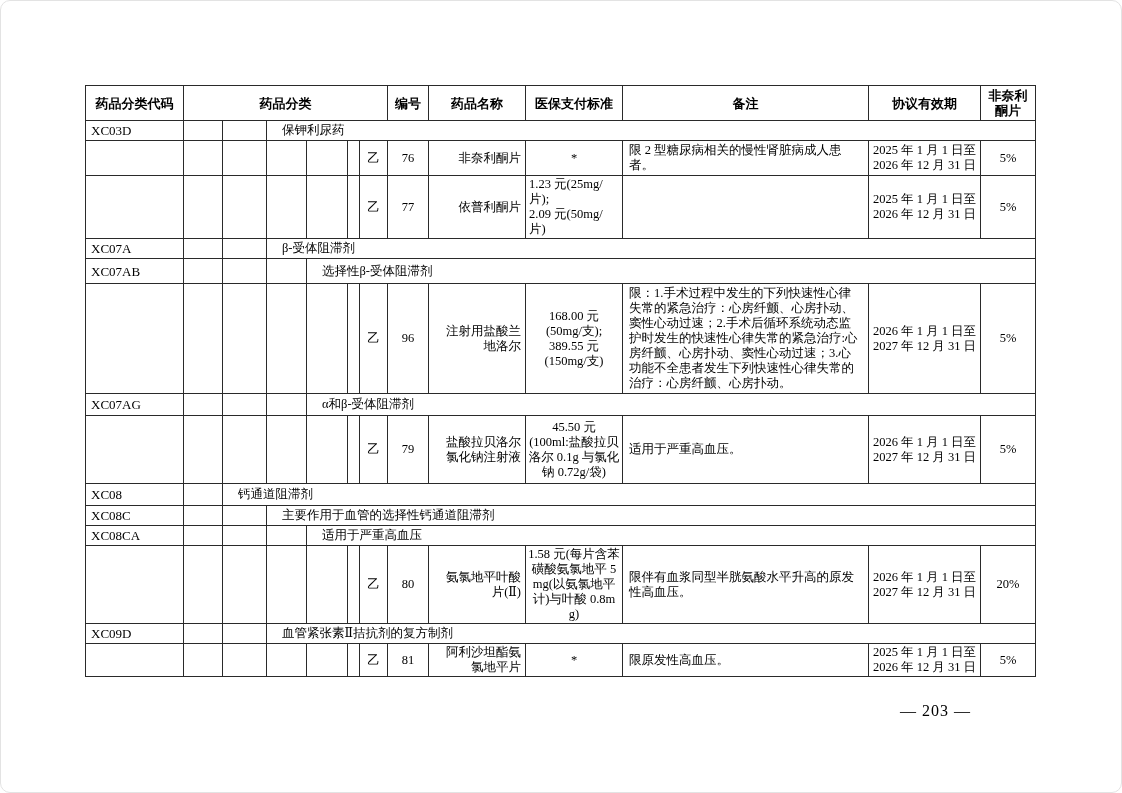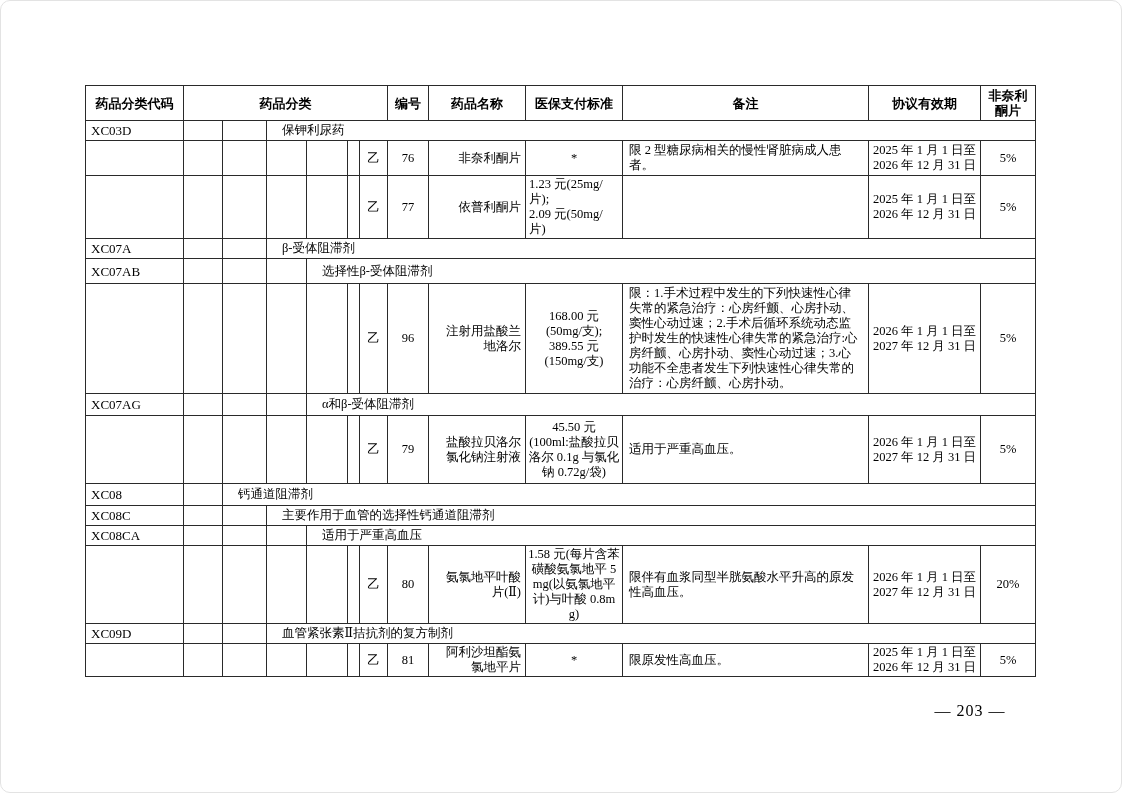--- a/index.html
+++ b/index.html
@@ -25,21 +25,21 @@
   td.center{text-align:center;}
   td.name{text-align:right;padding-left:6px;}
   td.pay{text-align:center;white-space:pre-line;padding:1px 2px;}
   td.pay-left{text-align:left;white-space:pre-line;padding:1px 3px;margin-top:12px;}
   td.remark{text-align:left;padding:2px 6px;}
   td.validity{text-align:center;white-space:pre-line;padding:1px 2px;}
   tr.h25{height:25px;} tr.h23{height:20px;} tr.h32{height:32px;} tr.h40{height:40px;}
   tr.h100{height:100px;} tr.h68{height:68px;} tr.h64{height:64px;} tr.h22{height:22px;}
   .pageno{
     position:absolute;left:900px;top:702px;width:140px;
-    text-align:center;font-size:16px;letter-spacing:1px;
+    font-size:16px;letter-spacing:1px;
   }
 </style>
 </head>
 <body>
 
 <div class="frame"></div>
 
 <table class="drug-table">
   <colgroup>
     <col style="width:98px">

